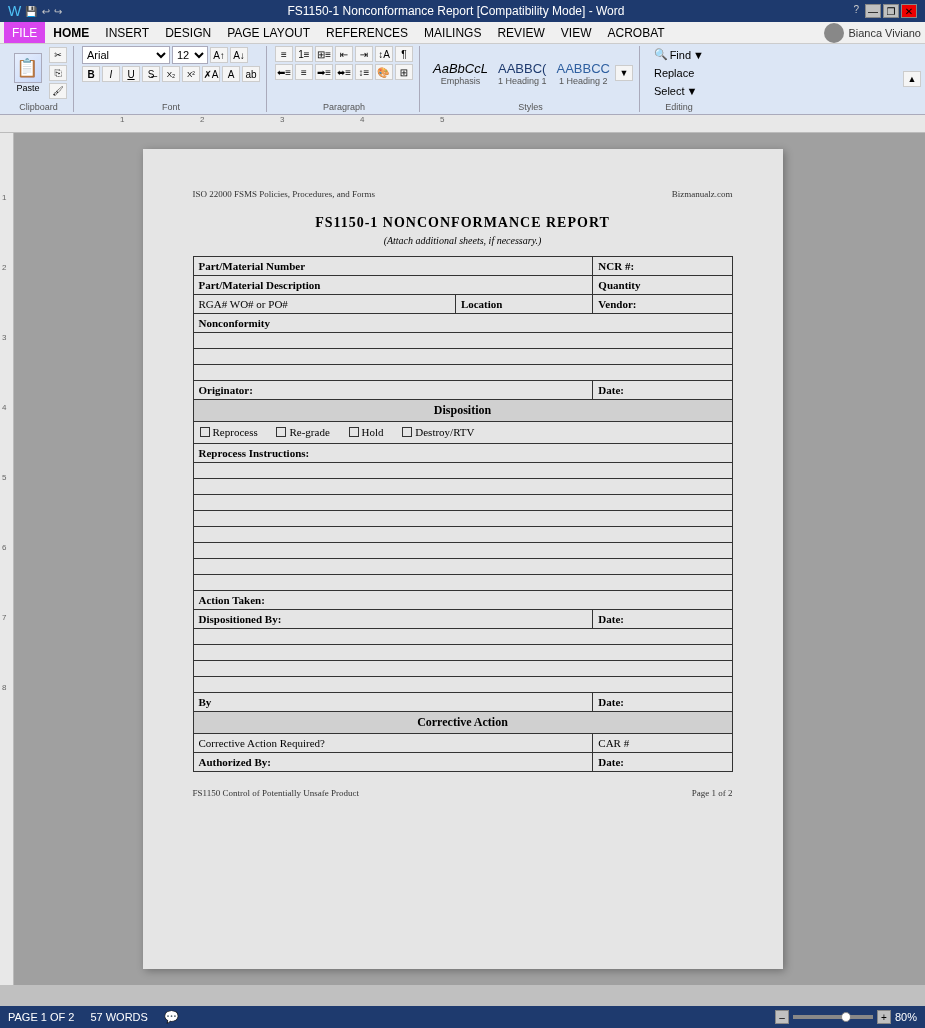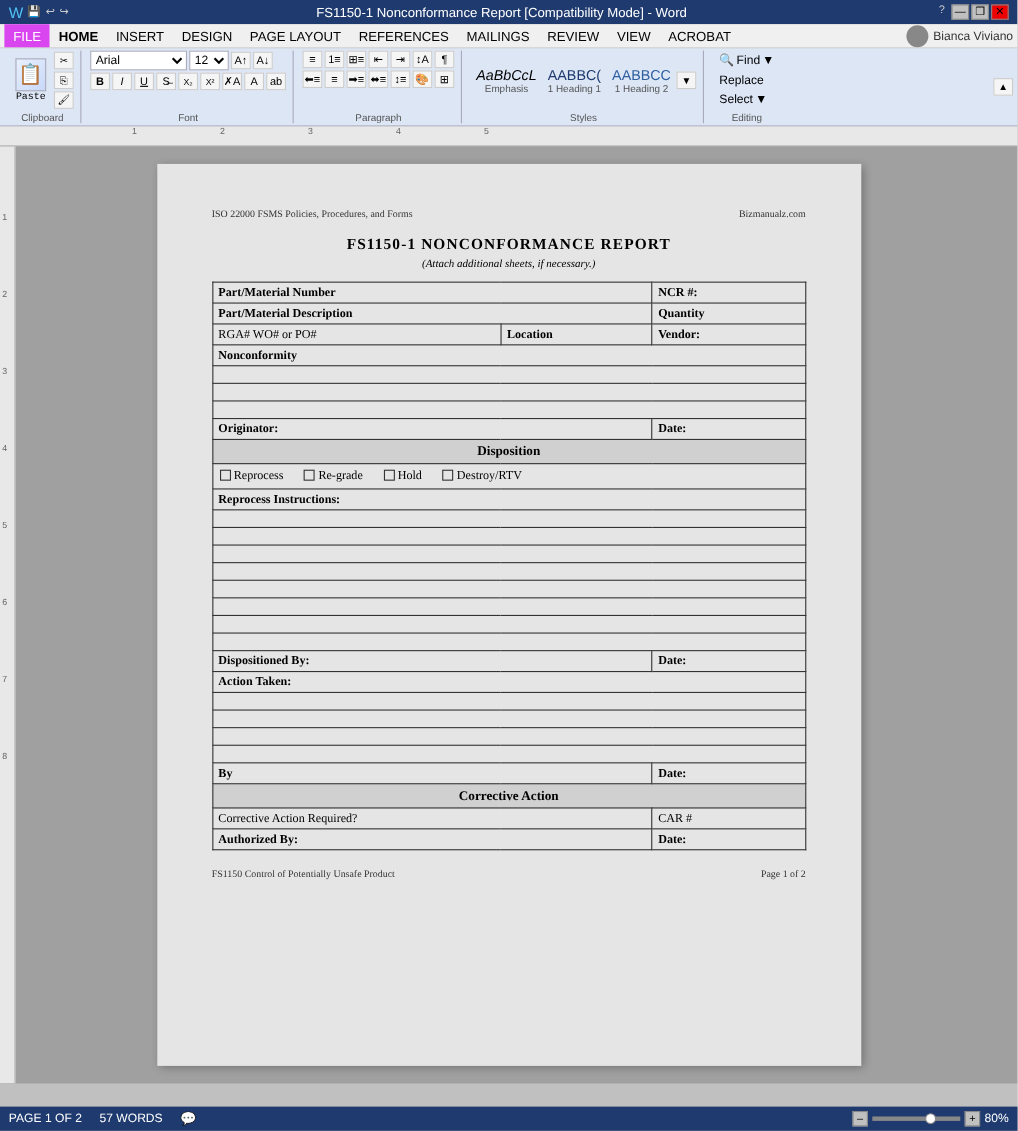--- a/index.html
+++ b/index.html
@@ -85,21 +85,21 @@
       cursor: pointer;
       padding: 2px 4px;
     }
     .paste-icon {
       width: 28px; height: 30px;
       background: linear-gradient(135deg, #e8f0fe, #c8d8f8);
       border: 1px solid #aab;
       display: flex; align-items: center; justify-content: center;
       font-size: 18px;
     }
-    .paste-label { font-size: 9px; font-family: Liberation Mono, monospace; }
+    .paste-label { font-size: 9px; }
 
     .small-btn {
       width: 18px; height: 16px;
       background: #f5f5f5;
       border: 1px solid #ccc;
       cursor: pointer;
       display: flex; align-items: center; justify-content: center;
       font-size: 9px;
     }
 
@@ -558,26 +558,26 @@
             <td colspan="3"></td>
           </tr>
         <tr class="empty-row">
             <td colspan="3"></td>
           </tr>
         <tr class="empty-row">
             <td colspan="3"></td>
           </tr>
 
         <tr>
+          <td colspan="3" class="field-label">Action Taken:</td>
+        </tr>
+
+        <tr>
           <td colspan="2" class="field-label">Dispositioned By:</td>
           <td class="field-label">Date:</td>
-        </tr>
-
-        <tr>
-          <td colspan="3" class="field-label">Action Taken:</td>
         </tr>
         <tr class="empty-row">
             <td colspan="3"></td>
           </tr>
         <tr class="empty-row">
             <td colspan="3"></td>
           </tr>
         <tr class="empty-row">
             <td colspan="3"></td>
           </tr>

